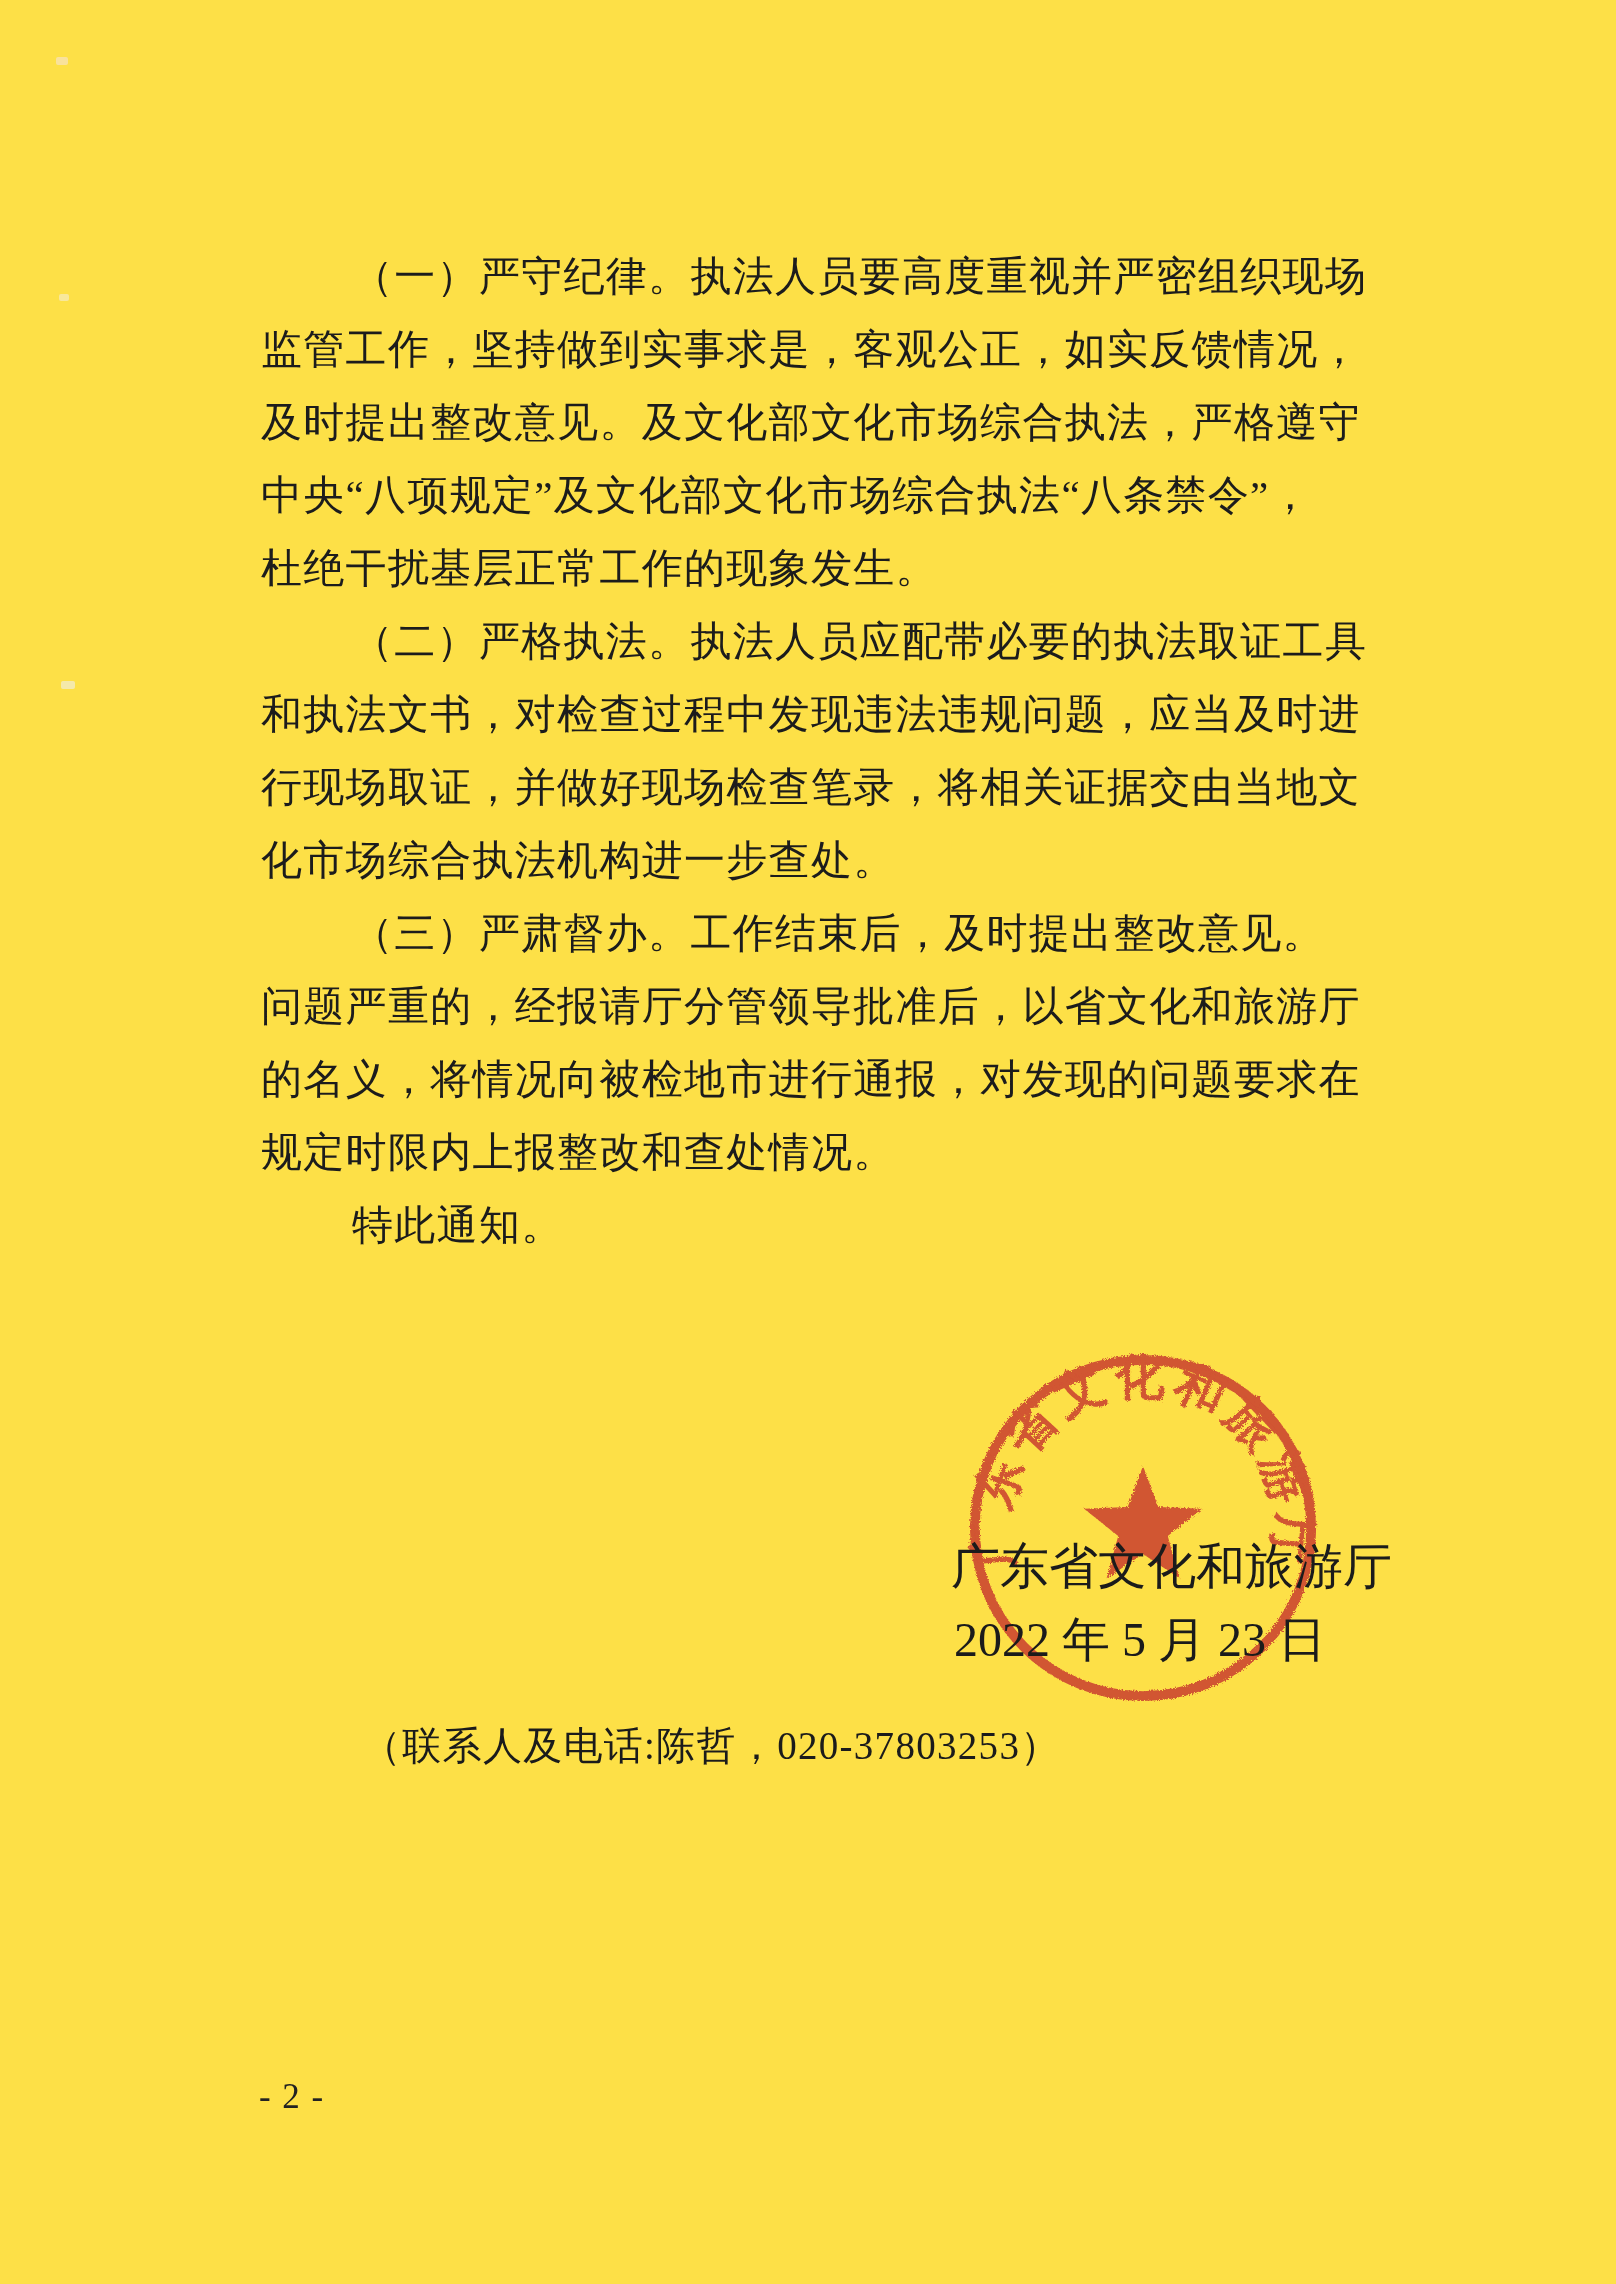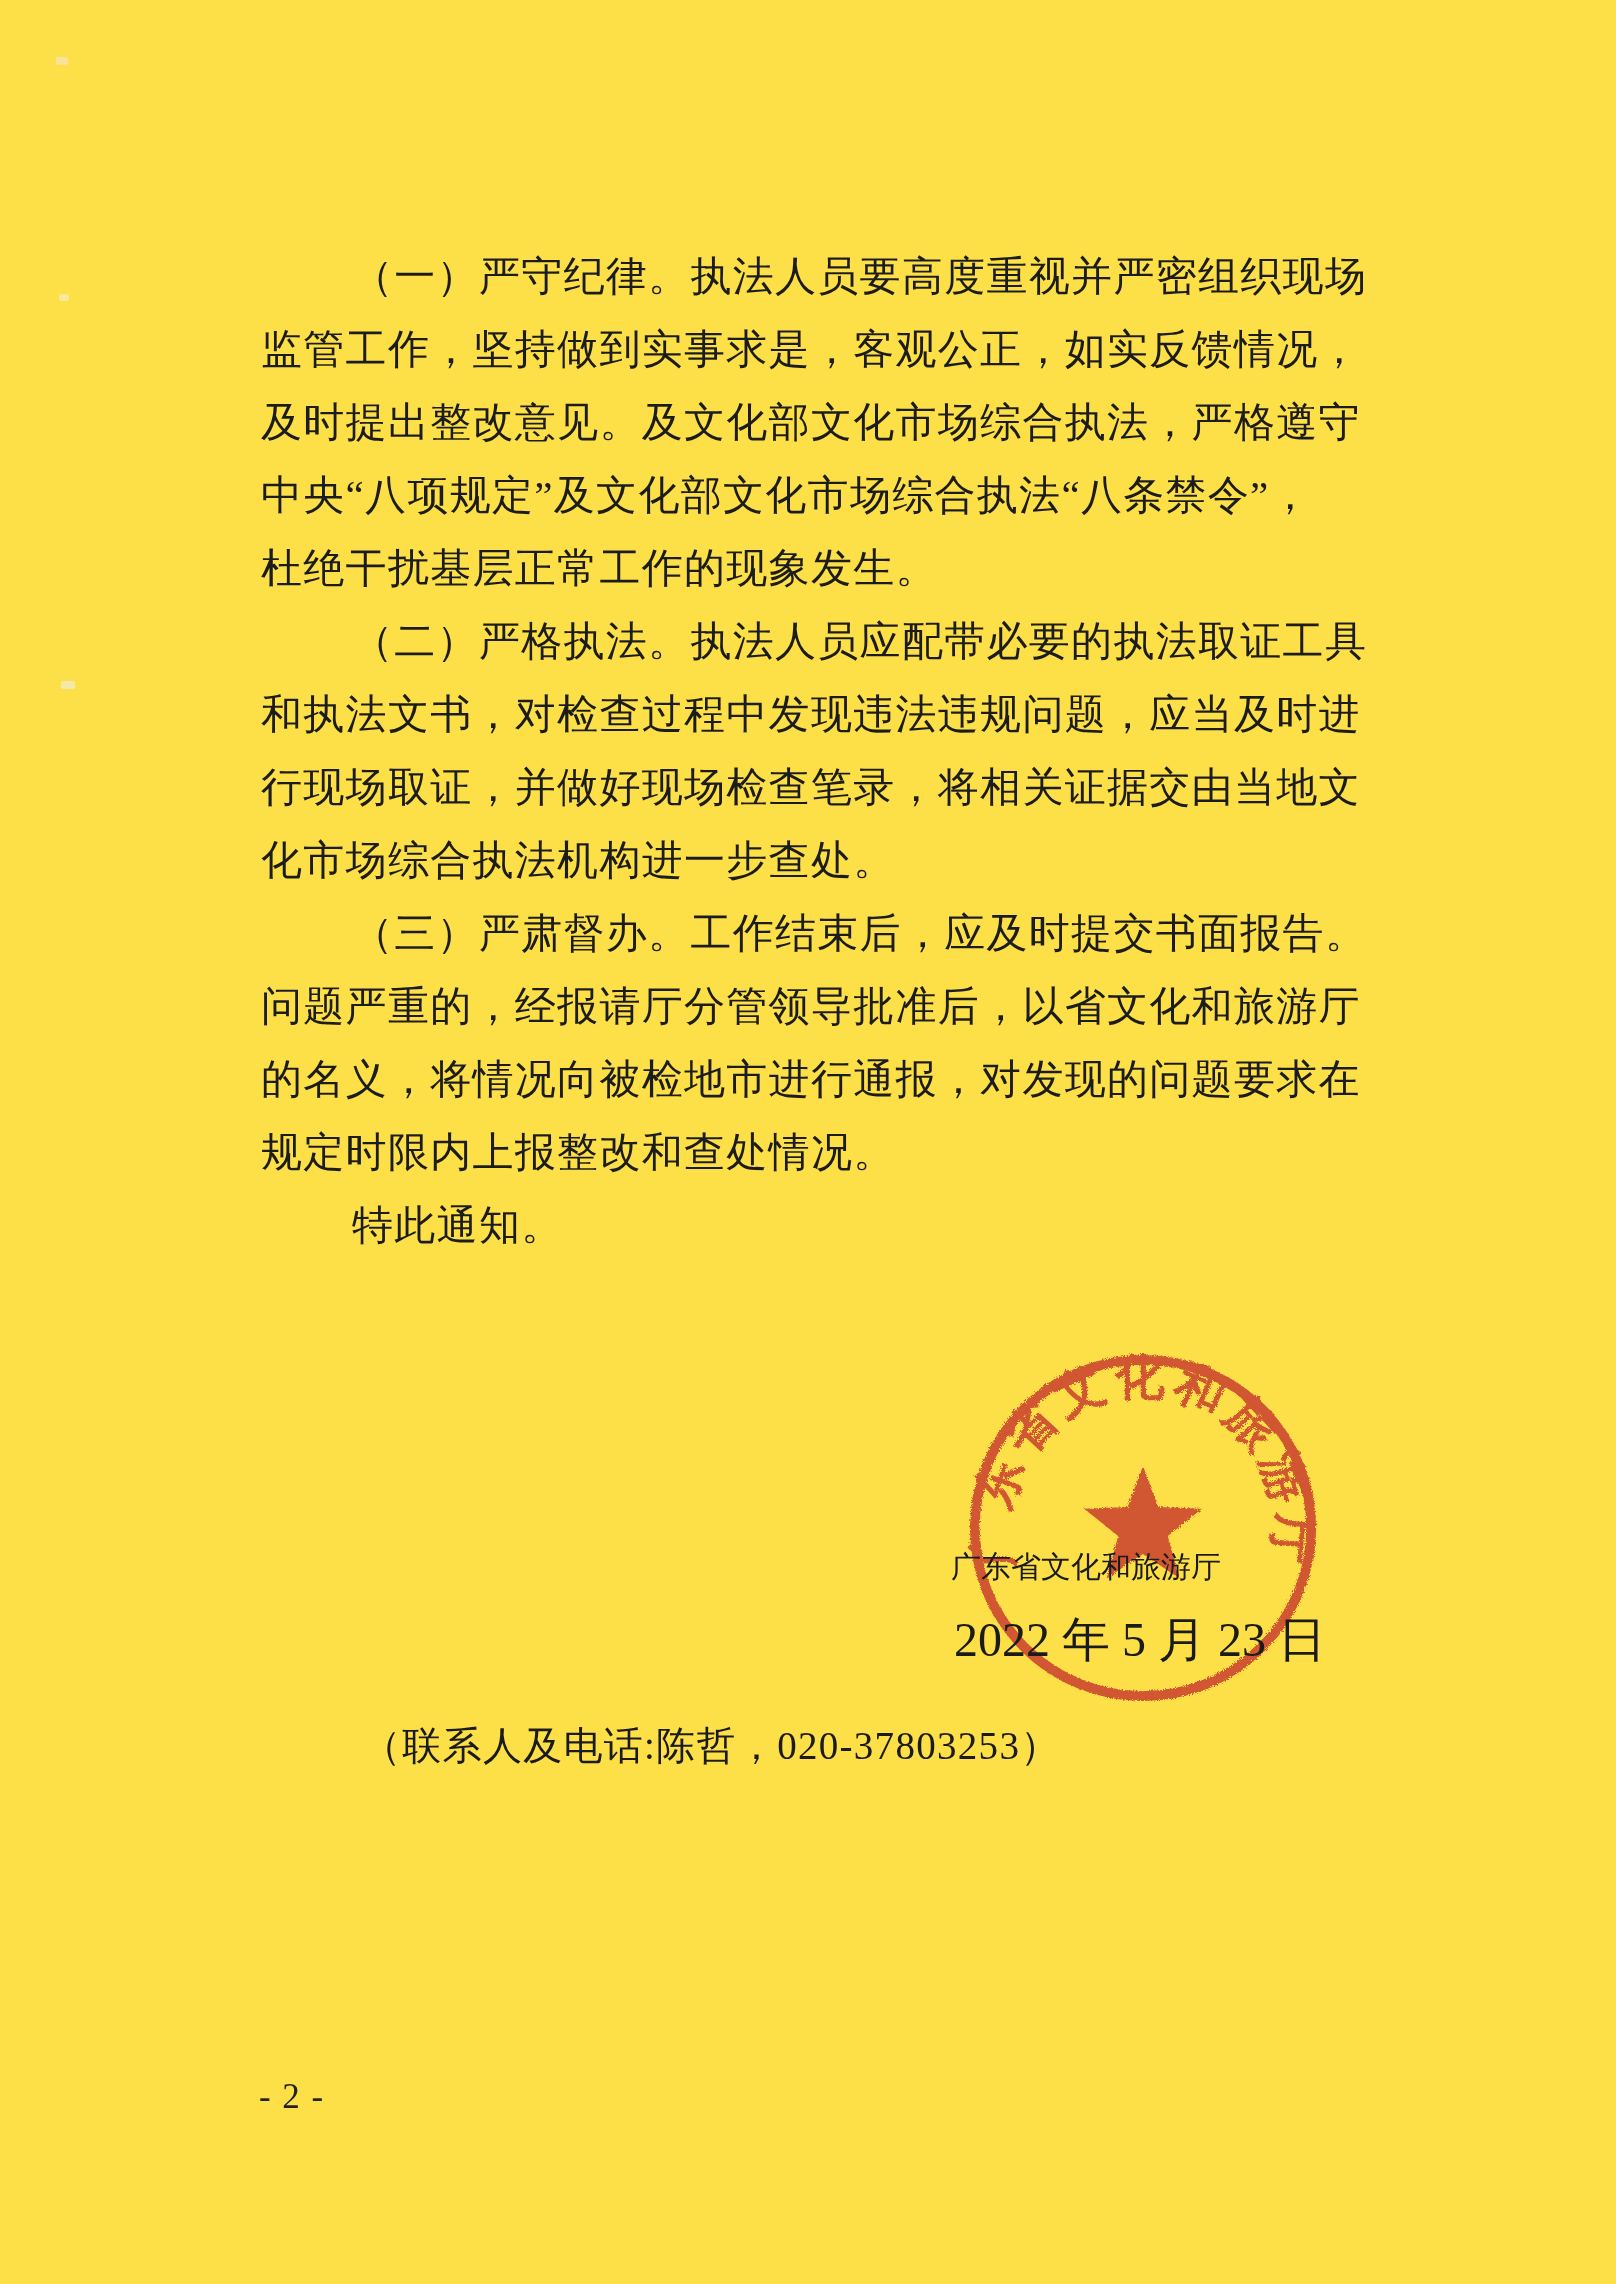--- a/index.html
+++ b/index.html
@@ -61,21 +61,21 @@
     letter-spacing: 9px;
     font-family: "Liberation Serif", "DejaVu Serif", serif;
   }
   
   .sig-agency {
     position: absolute;
     left: 951px;
     top: 1543px;
     width: 378px;
     text-align: left;
-    font-size: 30px;
+    font-size: 49px;
     line-height: 47px;
     white-space: nowrap;
     z-index: 2;
   }
   .sig-date {
     position: absolute;
     left: 951px;
     top: 1617px;
     width: 378px;
     text-align: center;
@@ -127,21 +127,21 @@
   <div class="doc-body">
     <div class="line indent">（一）严守纪律。执法人员要高度重视并严密组织现场</div>
     <div class="line">监管工作，坚持做到实事求是，客观公正，如实反馈情况，</div>
     <div class="line">及时提出整改意见。及文化部文化市场综合执法，严格遵守</div>
     <div class="line">中央“八项规定”及文化部文化市场综合执法“八条禁令”，</div>
     <div class="line">杜绝干扰基层正常工作的现象发生。</div>
     <div class="line indent">（二）严格执法。执法人员应配带必要的执法取证工具</div>
     <div class="line">和执法文书，对检查过程中发现违法违规问题，应当及时进</div>
     <div class="line">行现场取证，并做好现场检查笔录，将相关证据交由当地文</div>
     <div class="line">化市场综合执法机构进一步查处。</div>
-    <div class="line indent">（三）严肃督办。工作结束后，应及时提交书面报告。</div>
+    <div class="line indent">（三）严肃督办。工作结束后，及时提出整改意见。</div>
     <div class="line">问题严重的，经报请厅分管领导批准后，以省文化和旅游厅</div>
     <div class="line">的名义，将情况向被检地市进行通报，对发现的问题要求在</div>
     <div class="line">规定时限内上报整改和查处情况。</div>
     <div class="line indent">特此通知。</div>
   </div>
 
   <svg class="seal" viewBox="0 0 540 540" xmlns="http://www.w3.org/2000/svg">
     <defs>
       <path id="sealArc" d="M 77.4 340.1 A 205 205 0 1 1 462.6 340.1"></path>
       <filter id="sealRough">

